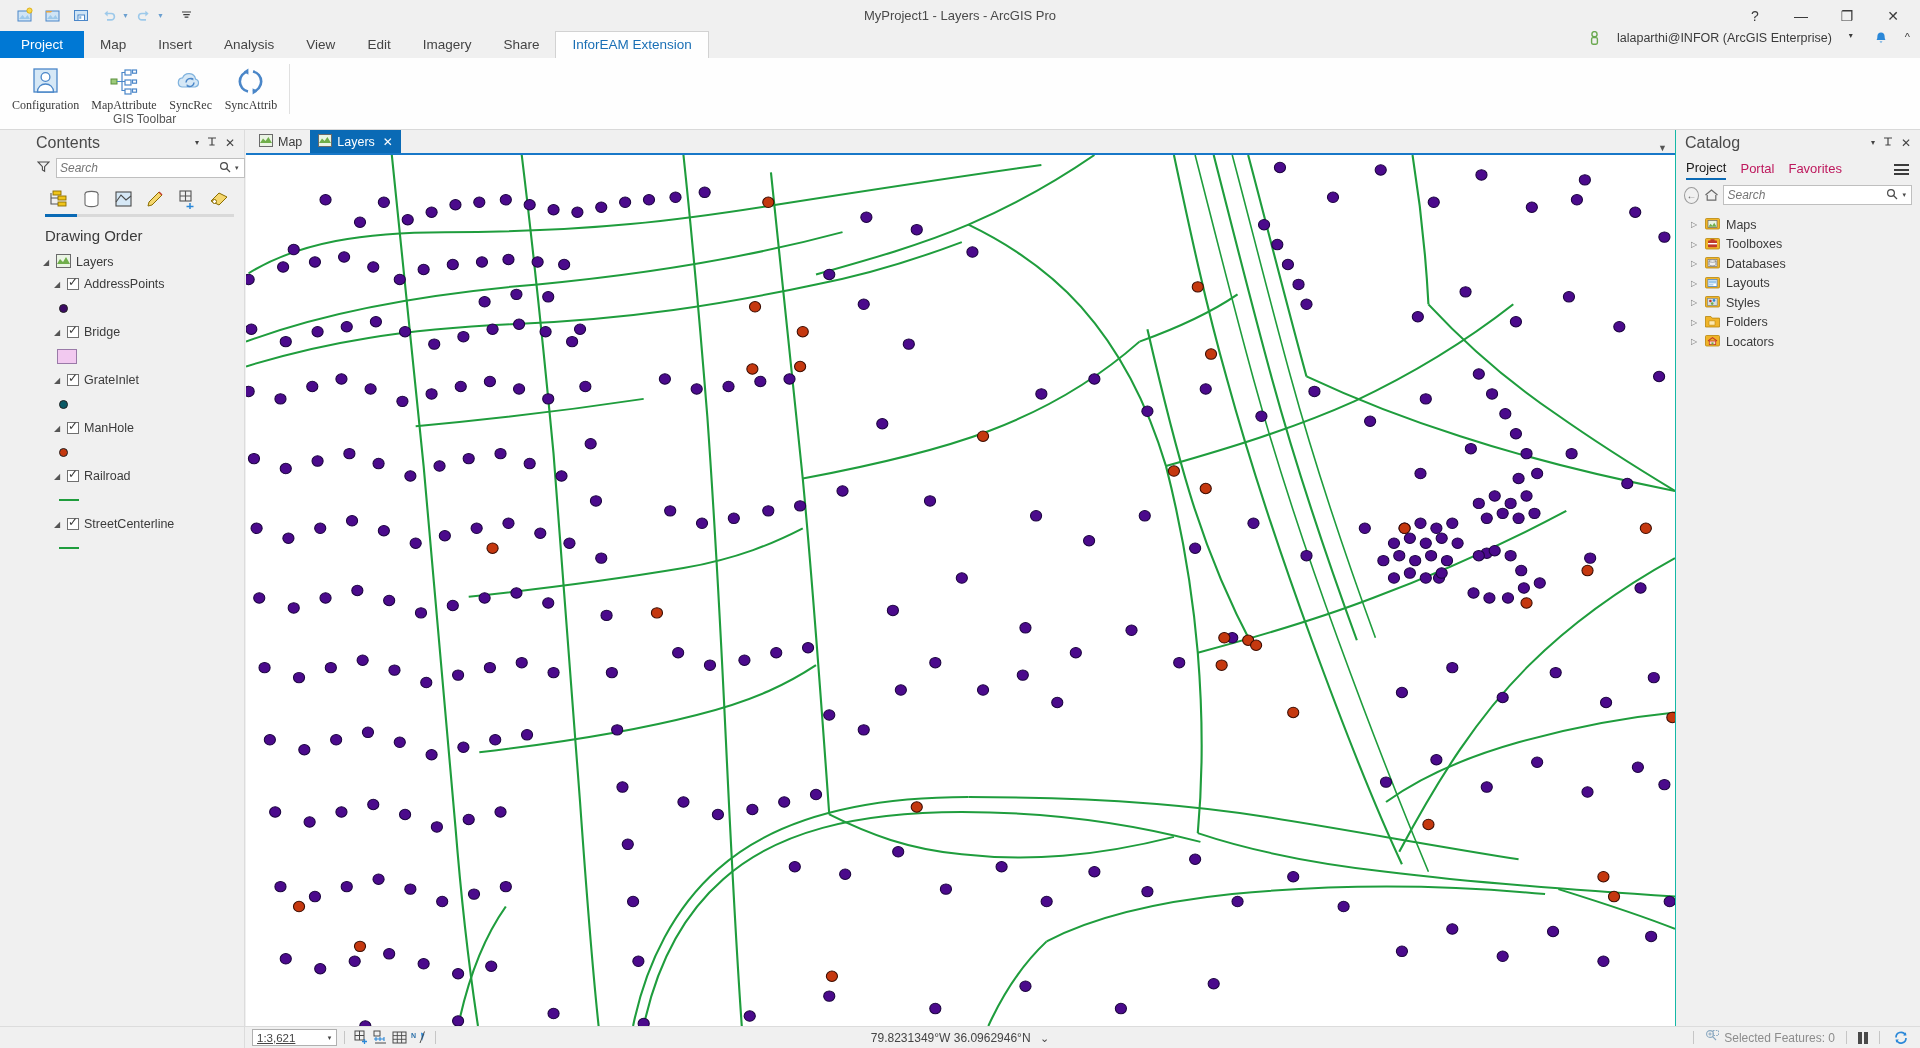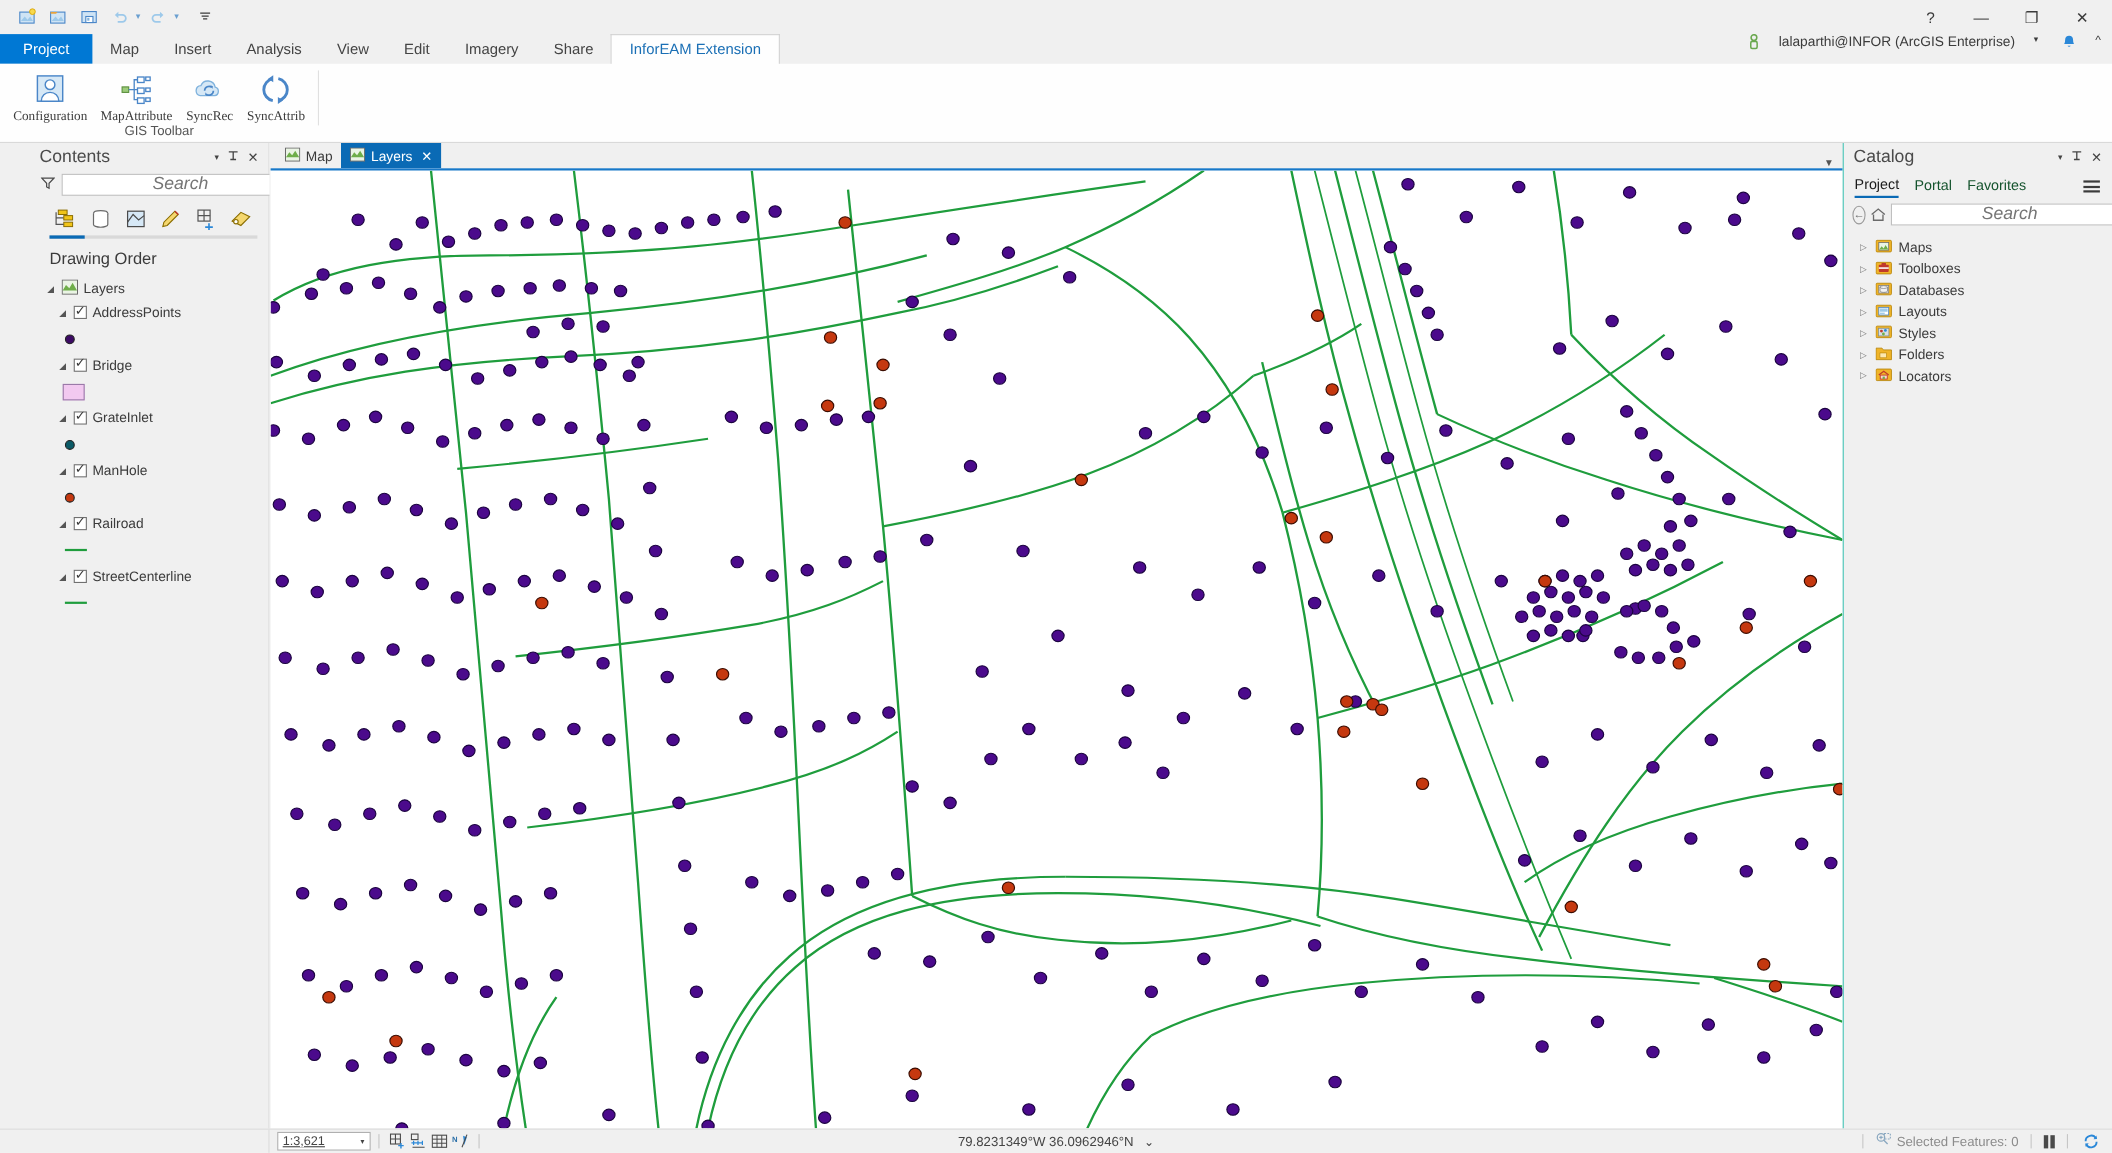--- a/index.html
+++ b/index.html
@@ -86,22 +86,22 @@
   .phb { cursor:pointer; font-size:12px; color:#444; line-height:1; }
 
   
   .contents { width:245px; border-right:1px solid #dcdcdc;padding-left:27px; }
   .search-row { display:flex; align-items:center; gap:6px; padding:2px 10px 4px 10px; }
   .search-box {
     flex:1; height:20px; background:#fff; border:1px solid #bfbfbf;
     display:flex; align-items:center; padding:0 3px;
   }
   .search-box input {
-    flex:1; border:0; outline:0; font-size:16px; font-style:italic; color:#9a9a9a;
-    font-family:"Liberation Sans", sans-serif; background:transparent;text-align:center;
+    flex:1; border:0; outline:0; font-size:12px; font-style:italic; color:#9a9a9a;
+    font-family:"Liberation Sans", sans-serif; background:transparent;
   }
   .search-icn { color:#4a4a4a; font-size:11px; padding:0 2px; cursor:pointer;}
   .cont-tabs {
     display:flex; align-items:flex-end; gap:4px; padding:4px 0 0 18px; height:30px;
   }
   .ctab { width:28px; height:26px; display:flex; align-items:center; justify-content:center; cursor:pointer;}
   .ctabs-underline { height:3px; margin:2px 10px 0 18px; background:#d9d9d9; position:relative;}
   .ctabs-underline::before {
     content:""; position:absolute; left:0; top:0; width:32px; height:3px; background:#0a6ab5;
   }
@@ -144,21 +144,21 @@
     position:relative; overflow:hidden; margin-left:1px;
   }
   .maparea svg { display:block; width:100%; height:100%; }
 
   
   .catalog { width:245px; border-left:1px solid #14b8a6; }
   .cat-tabs {
     display:flex; align-items:center; gap:14px; padding:3px 8px 0 10px; height:24px;
     font-size:13px;
   }
-  .cat-tab { cursor:pointer; color:#14532d; padding-bottom:3px; }
+  .cat-tab { cursor:pointer; color:#be185d; padding-bottom:3px; }
   .cat-tab.active { color:#1a1a1a; border-bottom:2px solid #0a6ab5; }
   .cat-burger { margin-left:auto; display:flex; flex-direction:column; gap:2.5px; cursor:pointer; padding-right:3px;}
   .cat-burger span { display:block; width:15px; height:2px; background:#3b3b3b; }
   .cat-search-row { display:flex; align-items:center; gap:4px; padding:5px 8px 6px 8px; }
   .circbtn {
     width:17px; height:17px; border-radius:50%; border:1px solid #9a9a9a; color:#666;
     display:flex; align-items:center; justify-content:center; font-size:10px; cursor:pointer;
   }
   .homebtn { width:19px; height:19px; display:flex; align-items:center; justify-content:center; cursor:pointer;}
   .cat-tree { padding-top:4px; font-size:12.5px; }
@@ -226,20 +226,21 @@
           <path d="M9.4 2.7l3.2 2.9-3.2 2.9z" fill="#9dc9ea"></path>
         </svg>
     </div>
     <span class="qat-caret">▼</span>
     <div class="qat-btn" style="margin-left:8px;">
       <svg width="13" height="13" viewBox="0 0 13 13">
           <path d="M2 3h9M3.3 5.6h6.4M4.6 8.2h3.8" stroke="#3b3b3b" stroke-width="1.2"></path>
         </svg>
     </div>
   </div>
+  <div class="apptitle">MyProject1 - Layers - ArcGIS Pro</div>
   <div class="win-ctrls">
     <div class="win-btn">?</div>
     <div class="win-btn">—</div>
     <div class="win-btn">❐</div>
     <div class="win-btn close">✕</div>
   </div>
 </div>
 
 <div class="ribbon-tabs">
   <div class="rtab project">Project</div>

